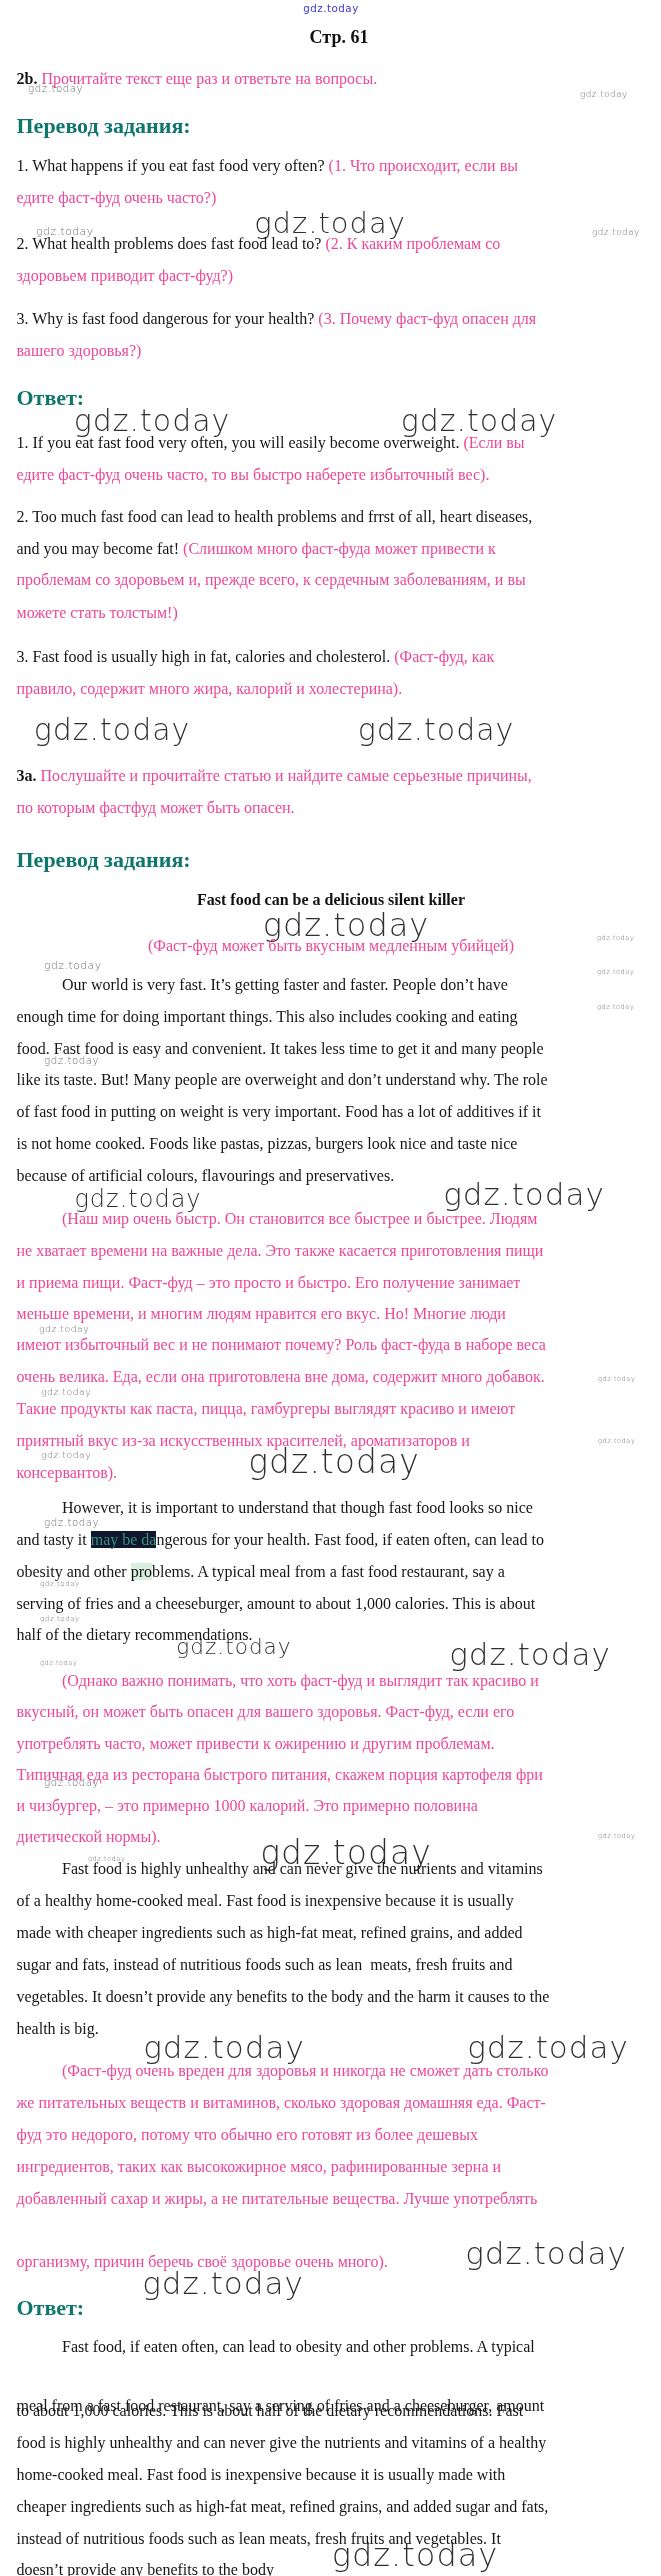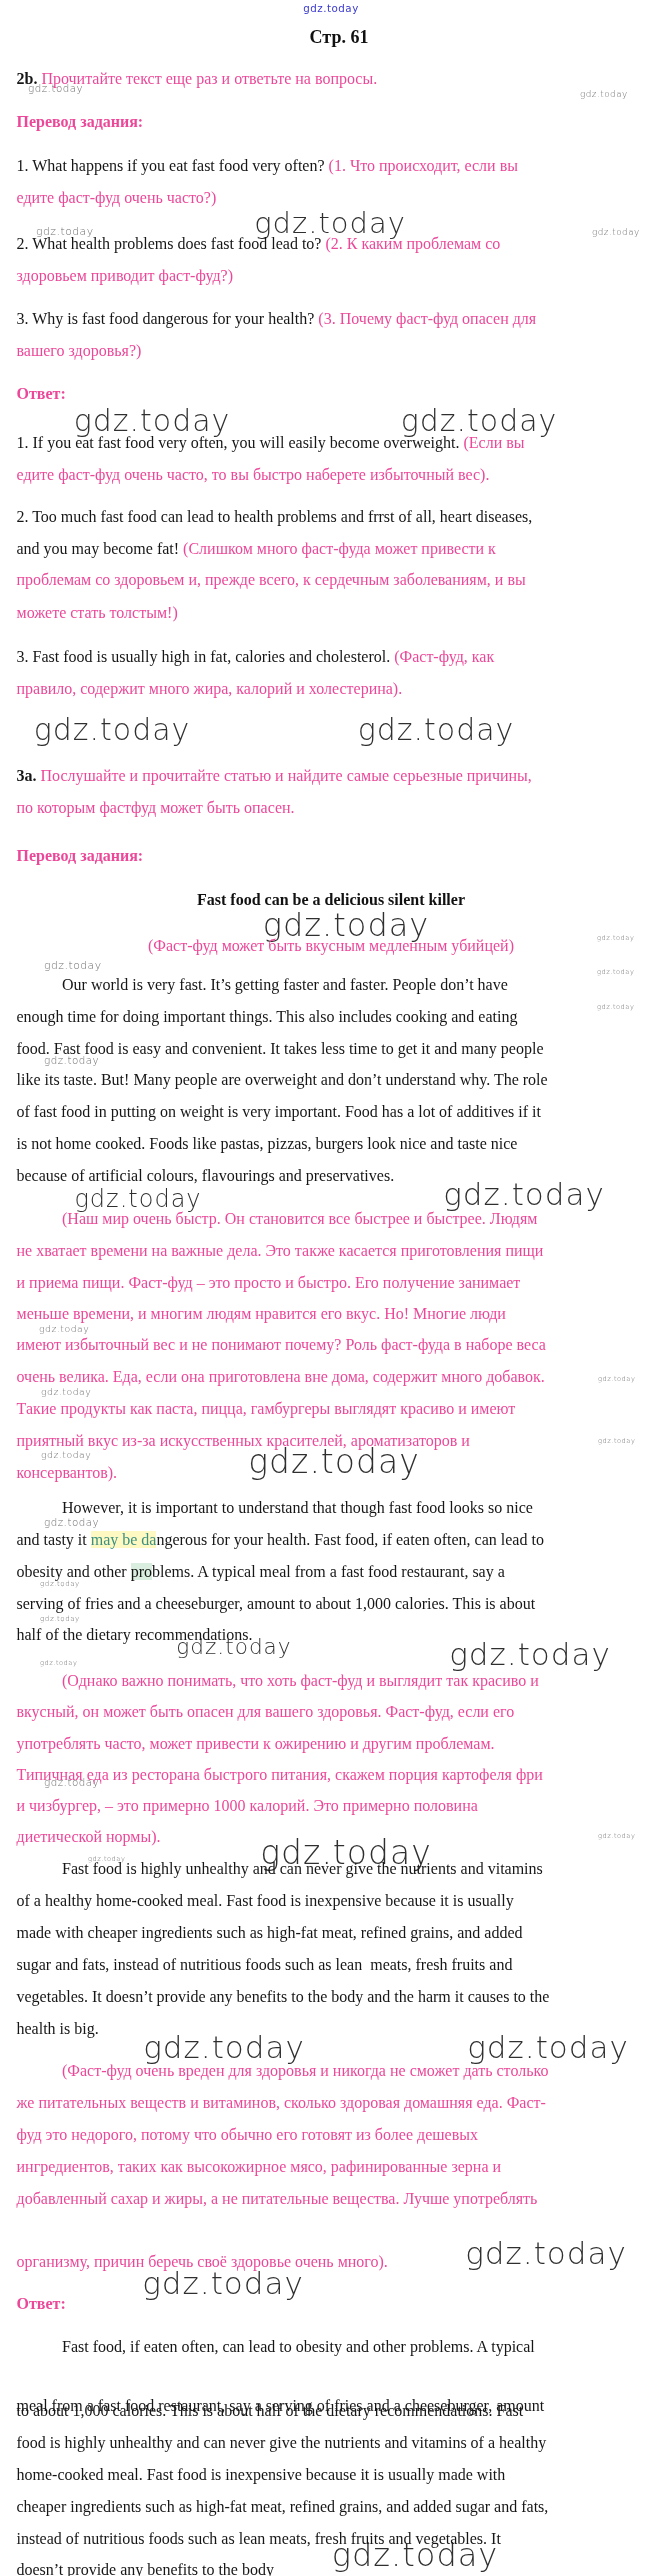--- a/index.html
+++ b/index.html
@@ -42,23 +42,23 @@
     white-space:pre;
     color:#161616;
   }
   .line.center{
     left:0; width:100%;
     text-align:center;
   }
   .s-body{color:#161616;}
   .s-gray{color:#ec4899;}
   .s-bold{color:#161616;font-weight:bold;}
-  .s-heading{color:#ec4899;font-weight:bold;font-size:16px;}
+  .s-heading{color:#0f766e;font-weight:bold;font-size:22px;}
   .s-title{color:#111111;font-weight:bold;}
-  .s-hlteal{color:#3b8f80;background:#fef9c3;}
+  .s-hlteal{color:#3b8f80;background:#0f172a;}
   .s-hlbg{color:#161616;background:#d9eede;}
   .wm{
     position:absolute;
     z-index:1;
     font-family:"DejaVu Sans", sans-serif;
     font-weight:100;
     white-space:pre;
   }
   .wm-dark{color:#1e1e1e;letter-spacing:1px;opacity:.92;}
   .wm-light{color:#6f6f6f;letter-spacing:0.5px;}

